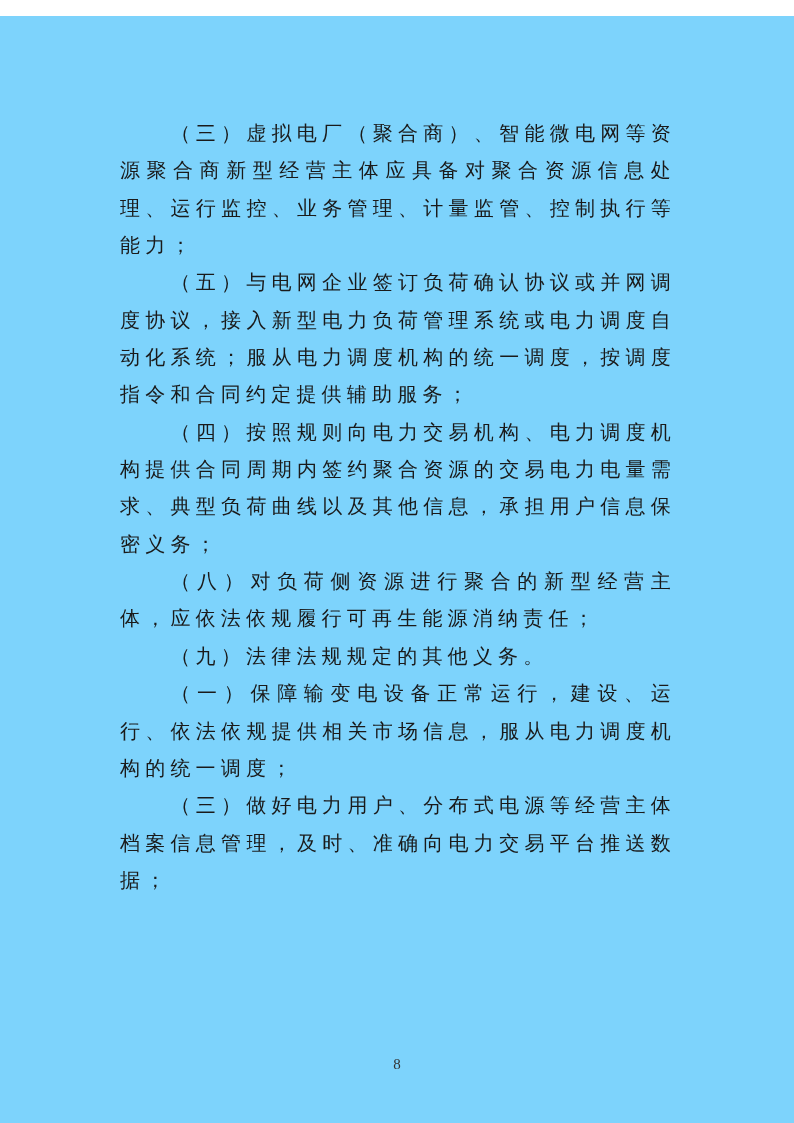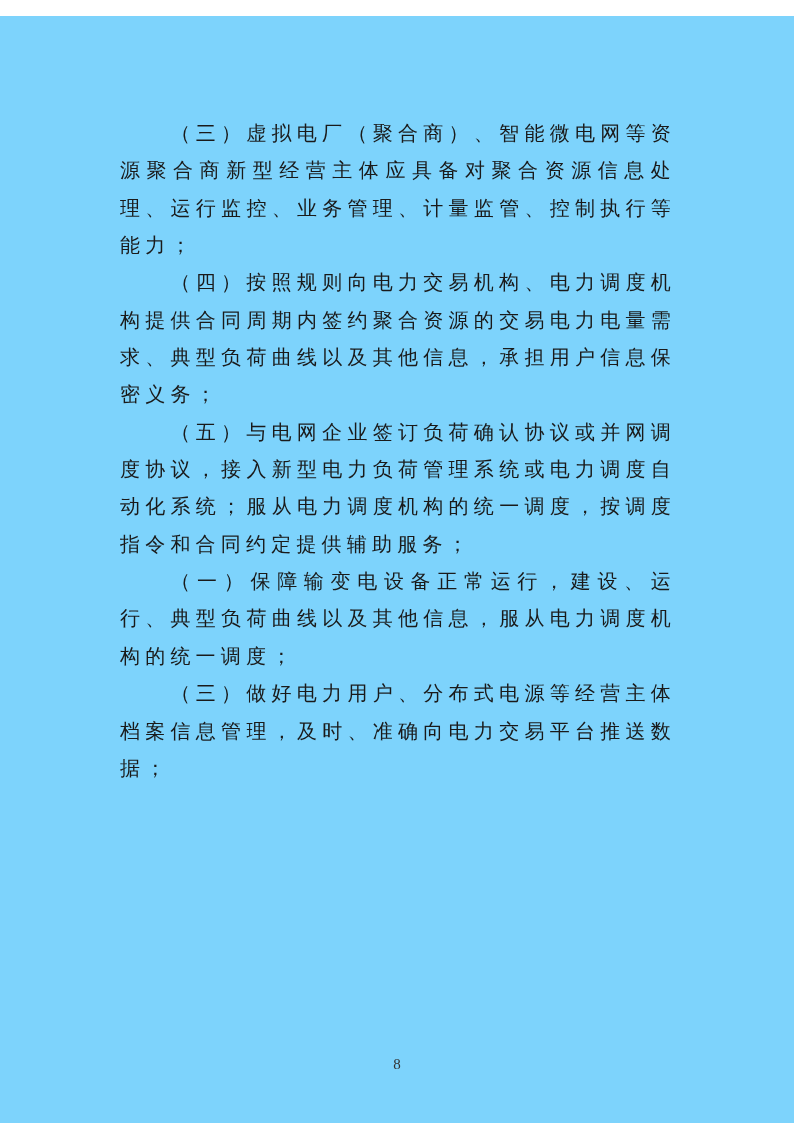--- a/index.html
+++ b/index.html
@@ -37,19 +37,21 @@
     font-size: 15px;
     color: #333333;
   }
 </style>
 </head>
 <body>
 
 <div class="page">
   <div class="content">
     <p class="para indent">（三）虚拟电厂（聚合商）、智能微电网等资源聚合商新型经营主体应具备对聚合资源信息处理、运行监控、业务管理、计量监管、控制执行等能力；</p>
+    <p class="para indent">（五）与电网企业签订负荷确认协议或并网调度协议，接入新型电力负荷管理系统或电力调度自动化系统；服从电力调度机构的统一调度，按调度指令和合同约定提供辅助服务；</p>
     <p class="para indent">（四）按照规则向电力交易机构、电力调度机构提供合同周期内签约聚合资源的交易电力电量需求、典型负荷曲线以及其他信息，承担用户信息保密义务；</p>
-    <p class="para indent">（五）与电网企业签订负荷确认协议或并网调度协议，接入新型电力负荷管理系统或电力调度自动化系统；服从电力调度机构的统一调度，按调度指令和合同约定提供辅助服务；</p>
-    <p class="para indent">（一）保障输变电设备正常运行，建设、运行、典型负荷曲线以及其他信息，服从电力调度机构的统一调度；</p>
+    <p class="para indent">（八）对负荷侧资源进行聚合的新型经营主体，应依法依规履行可再生能源消纳责任；</p>
+    <p class="para indent">（九）法律法规规定的其他义务。</p>
+    <p class="para indent">（一）保障输变电设备正常运行，建设、运行、依法依规提供相关市场信息，服从电力调度机构的统一调度；</p>
     <p class="para indent">（三）做好电力用户、分布式电源等经营主体档案信息管理，及时、准确向电力交易平台推送数据；</p>
   </div>
   <div class="page-number">8</div>
 </div>
 
 </body></html>

